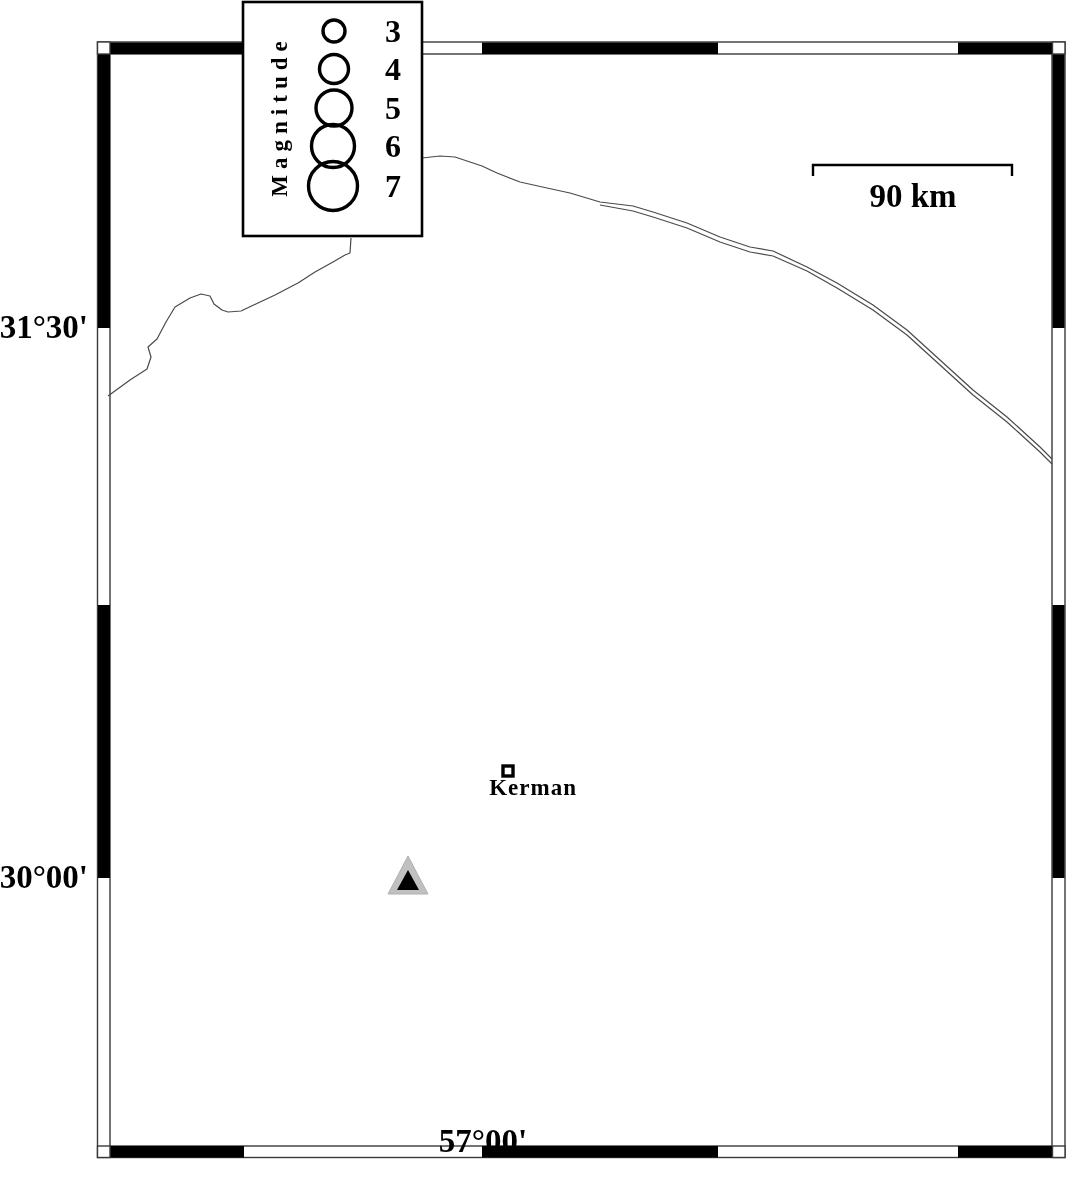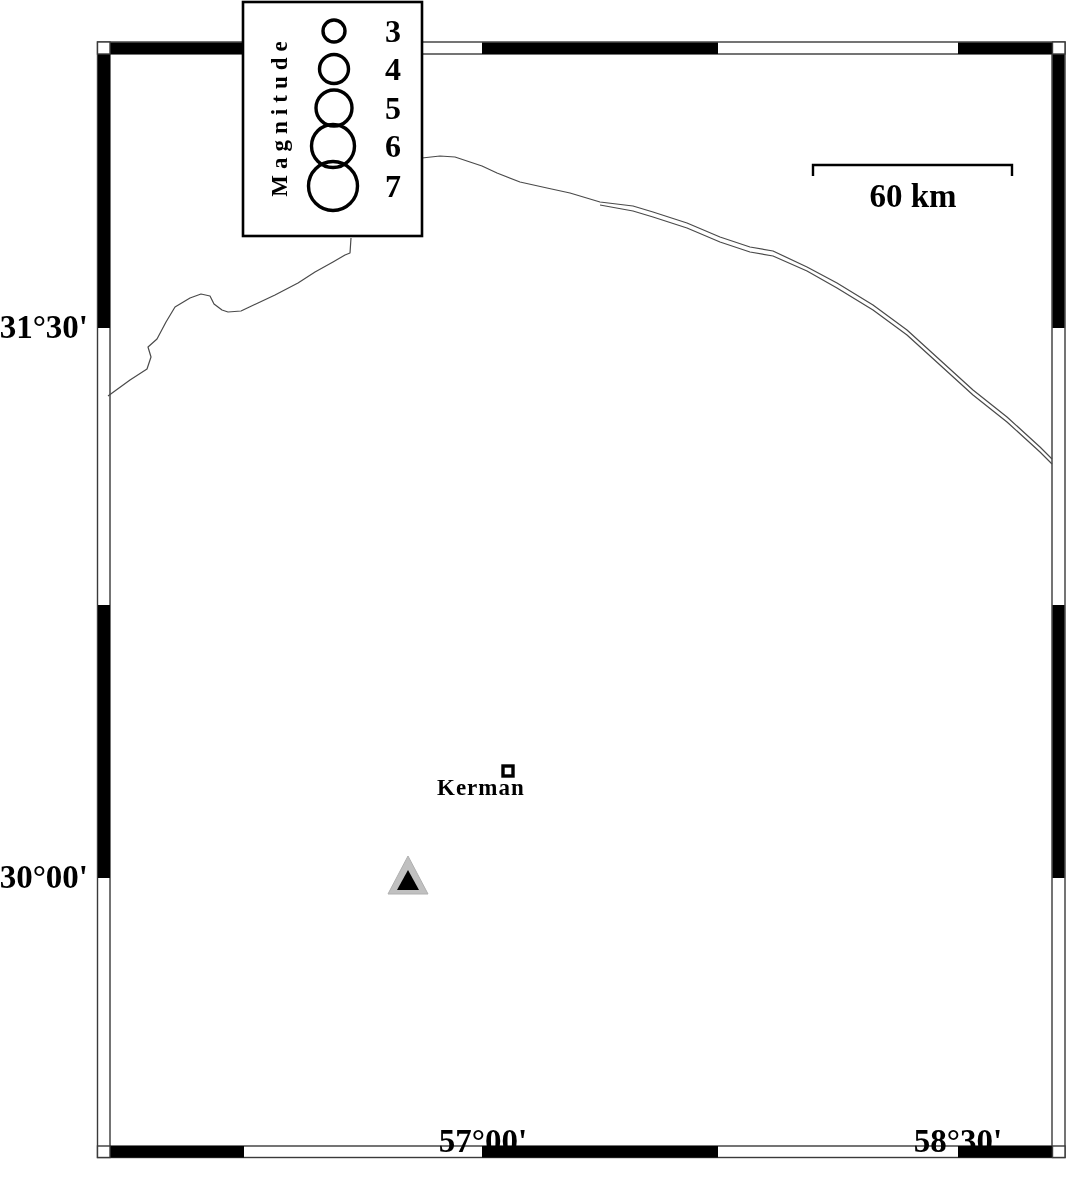--- a/index.html
+++ b/index.html
@@ -7,21 +7,21 @@
         font-family:"Liberation Serif","DejaVu Serif",serif;color:#000;}
   .page svg{position:absolute;left:0;top:0;}
   .lbl{position:absolute;font-weight:bold;color:#000;white-space:nowrap;}
   .lat{font-size:33px;line-height:38px;width:130px;text-align:right;}
   .lat-top{left:-42px;top:308px;}
   .lat-bottom{left:-42px;top:858px;}
   .lon{font-size:33px;line-height:38px;width:200px;text-align:center;top:1122px;}
   .lon-left{left:383px;}
   .lon-right{left:858px;}
   .scale-label{font-size:33px;line-height:36px;left:833px;top:178px;width:160px;text-align:center;}
-  .city-label{font-size:23px;line-height:24px;left:437px;top:776px;width:140px;text-align:left;letter-spacing:1px;}
+  .city-label{font-size:23px;line-height:24px;left:437px;top:776px;width:140px;text-align:right;letter-spacing:1px;}
   .legend-title{font-size:23px;line-height:24px;left:189px;top:104px;width:182px;height:24px;
                 text-align:center;letter-spacing:6px;transform:rotate(-90deg);transform-origin:center;}
   .mag-num{font-size:32px;line-height:36px;width:44px;text-align:center;left:371px;}
   .mag-0{top:13px;} .mag-1{top:51px;} .mag-2{top:90px;} .mag-3{top:128px;} .mag-4{top:168px;}
 </style>
 </head>
 <body>
 
 <div class="page">
 
@@ -91,17 +91,16 @@
   <div class="lbl legend-title">Magnitude</div>
   <div class="lbl mag-num mag-0">3</div>
   <div class="lbl mag-num mag-1">4</div>
   <div class="lbl mag-num mag-2">5</div>
   <div class="lbl mag-num mag-3">6</div>
   <div class="lbl mag-num mag-4">7</div>
 
   <div class="lbl lat lat-top">31°30'</div>
   <div class="lbl lat lat-bottom">30°00'</div>
   <div class="lbl lon lon-left">57°00'</div>
-  <div class="lbl lon lon-right">58°30'</div>
 
-  <div class="lbl scale-label">60 km</div>
+  <div class="lbl scale-label">90 km</div>
   <div class="lbl city-label">Kerman</div>
 </div>
 
 </body></html>

